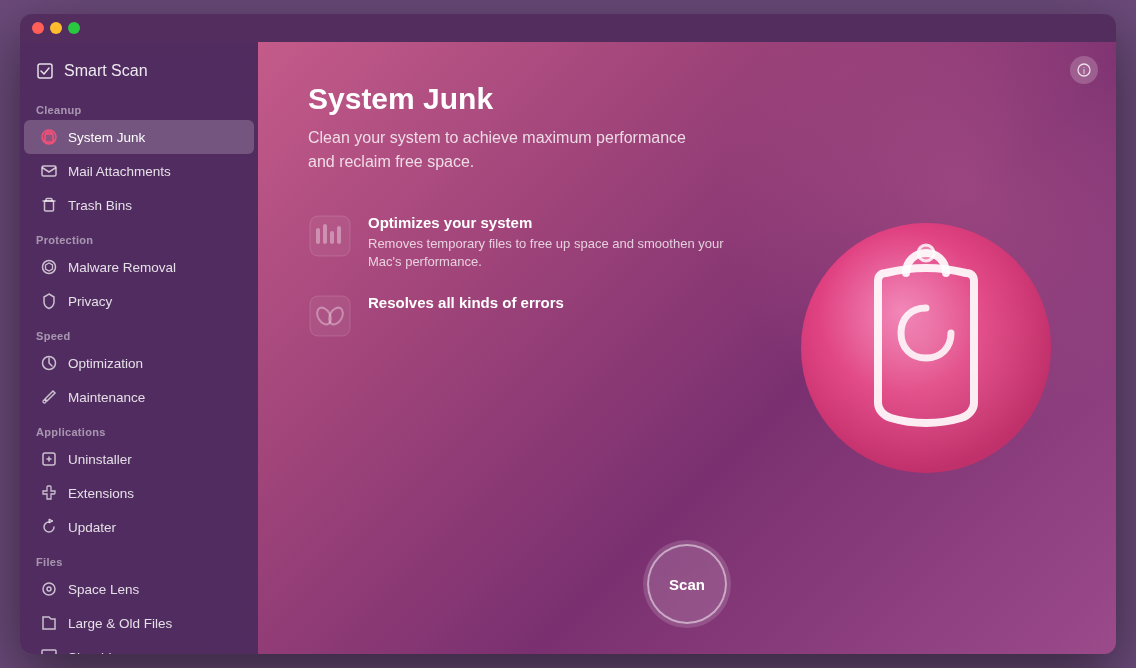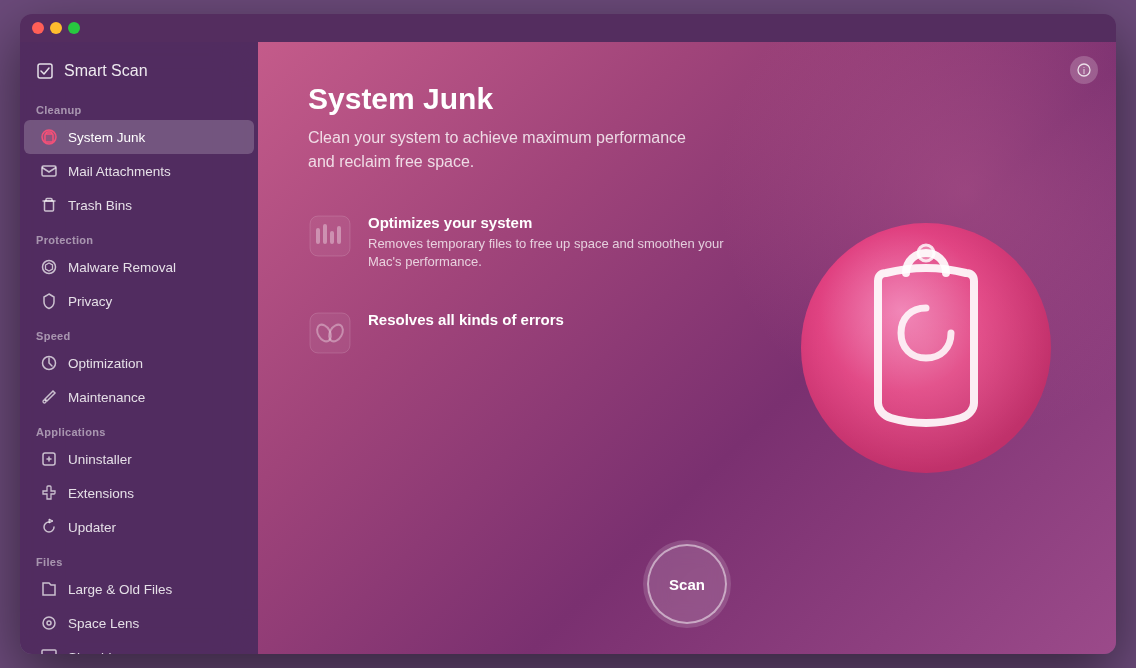--- a/index.html
+++ b/index.html
@@ -159,21 +159,21 @@
       font-size: 16px;
       color: rgba(255,255,255,0.8);
       line-height: 1.5;
       max-width: 380px;
       margin-bottom: 40px;
     }
 
     .features-list {
       display: flex;
       flex-direction: column;
-      gap: 40px;
+      gap: 23px;
       max-width: 420px;
     }
 
     .feature-item {
       display: flex;
       gap: 16px;
       align-items: flex-start;
     }
 
     .feature-icon {
@@ -376,34 +376,34 @@
           </svg>
         </div>
         <span>Updater</span>
       </div>
 
       <div class="sidebar-section-label">Files</div>
 
       <div class="sidebar-item">
         <div class="sidebar-icon">
           <svg width="18" height="18" viewBox="0 0 18 18" fill="none">
-            <path d="M3 3 L9 3 L11 5 L15 5 L15 15 L3 15 Z" stroke="rgba(255,255,255,0.7)" stroke-width="1.5" fill="none"></path>
-          </svg>
-        </div>
-        <span>Large &amp; Old Files</span>
-      </div>
-
-      <div class="sidebar-item">
-        <div class="sidebar-icon">
-          <svg width="18" height="18" viewBox="0 0 18 18" fill="none">
             <circle cx="9" cy="9" r="6" stroke="rgba(255,255,255,0.7)" stroke-width="1.5" fill="none"></circle>
             <circle cx="9" cy="9" r="2" stroke="rgba(255,255,255,0.7)" stroke-width="1.5" fill="none"></circle>
           </svg>
         </div>
         <span>Space Lens</span>
+      </div>
+
+      <div class="sidebar-item">
+        <div class="sidebar-icon">
+          <svg width="18" height="18" viewBox="0 0 18 18" fill="none">
+            <path d="M3 3 L9 3 L11 5 L15 5 L15 15 L3 15 Z" stroke="rgba(255,255,255,0.7)" stroke-width="1.5" fill="none"></path>
+          </svg>
+        </div>
+        <span>Large &amp; Old Files</span>
       </div>
 
       <div class="sidebar-item">
         <div class="sidebar-icon">
           <svg width="18" height="18" viewBox="0 0 18 18" fill="none">
             <rect x="2" y="2" width="14" height="6" rx="1" stroke="rgba(255,255,255,0.7)" stroke-width="1.5" fill="none"></rect>
             <path d="M5 8 L4 16 M9 8 L9 16 M13 8 L14 16" stroke="rgba(255,255,255,0.7)" stroke-width="1.3" stroke-linecap="round"></path>
           </svg>
         </div>
         <span>Shredder</span>

